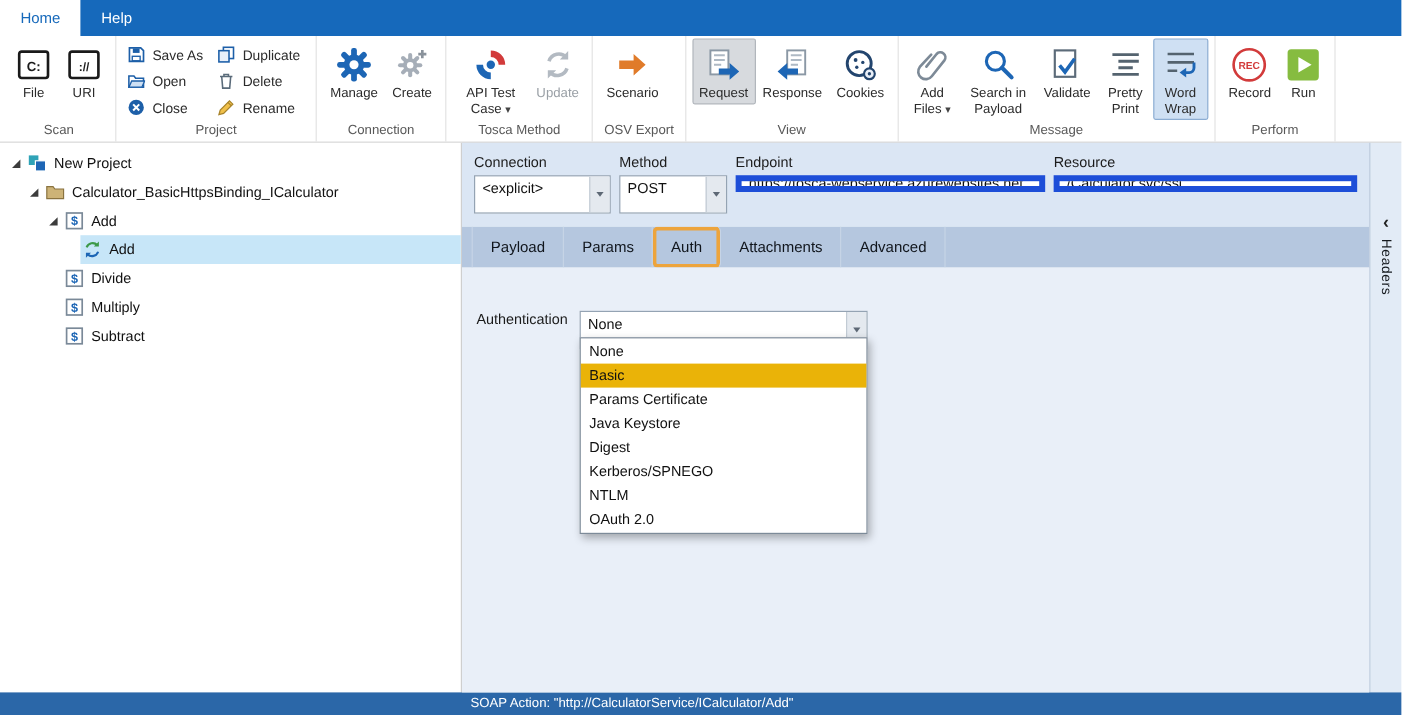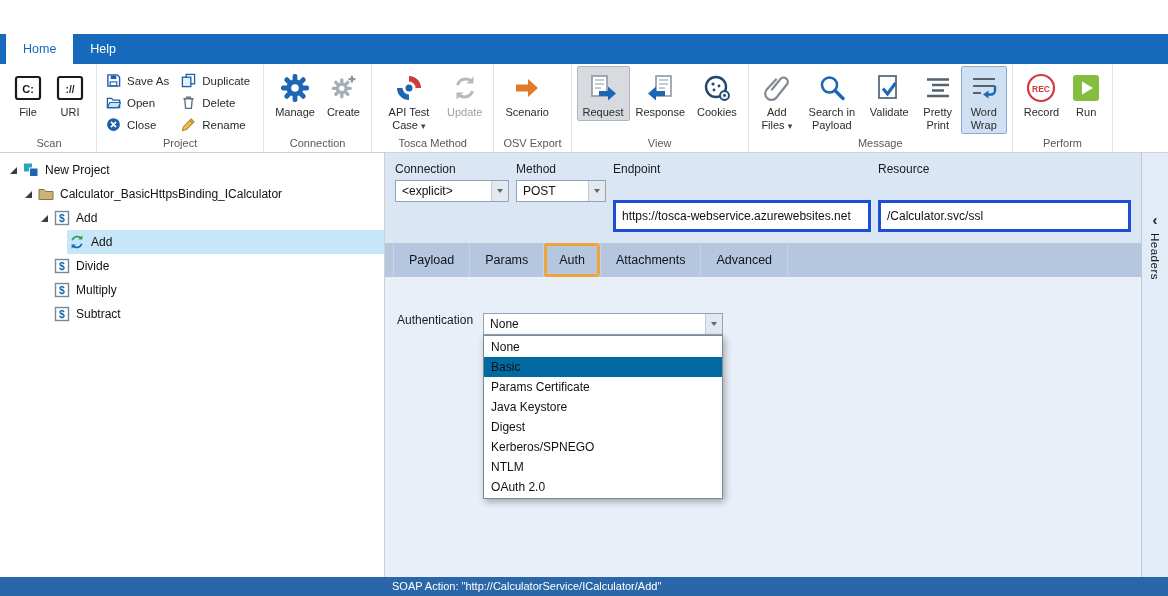--- a/index.html
+++ b/index.html
@@ -1,21 +1,21 @@
 <!DOCTYPE html>
 <html><head>
 <meta charset="utf-8">
 <style>
   * { box-sizing: border-box; margin: 0; padding: 0; cursor: default; }
   html,body { width:1168px; height:596px; overflow:hidden; }
   body { font-family:"Liberation Sans","DejaVu Sans",sans-serif; background:#fff; color:#222; }
   .app { width:1168px; height:596px; display:flex; flex-direction:column; }
 
   
-  .titlebar { height:30px; background:#1669bb; display:flex; align-items:stretch; padding-left:6px; flex:0 0 auto;margin-top:34px; }
+  .titlebar { height:30px; background:#1669bb; display:flex; align-items:stretch; flex:0 0 auto; }
   .menu-tab { line-height:30px; padding:0 17px; font-size:12.5px; color:#fff; }
   .menu-tab.active { background:#fff; color:#1669bb; }
 
   
   .ribbon { height:89px; background:#fff; border-bottom:1px solid #d2d2d2; display:flex; align-items:stretch; padding:0 2px; flex:0 0 auto; }
   .rgroup { display:flex; flex-direction:column; border-right:1px solid #e3e3e3; padding:2px 5px 0; }
   .rgroup-content { display:flex; align-items:flex-start; flex:1; }
   .rgroup-label { text-align:center; font-size:11px; color:#585858; padding:1px 4px 3px; white-space:nowrap; }
   .rbtn { display:flex; flex-direction:column; align-items:center; padding:4px 5px 1px; min-width:42px; font-size:11px; color:#2b2b2b; text-align:center; line-height:1.2; border:1px solid transparent; border-radius:2px; }
   .rbtn .bicon { height:33px; display:flex; align-items:center; justify-content:center; margin-bottom:2px; }
@@ -40,38 +40,38 @@
   .rowfill { display:flex; align-items:center; flex:1; height:100%; }
   .trow.selected .rowfill { background:#c7e6f8; }
   .d0 { padding-left:6px; } .d1 { padding-left:21px; } .d2 { padding-left:37px; } .d3 { padding-left:52px; }
 
   
   .right-panel { flex:1; display:flex; flex-direction:column; min-width:0; }
   .req-form { background:#dbe6f4; padding:9px 10px 11px; display:flex; gap:7px; flex:0 0 auto; }
   .ffield { display:flex; flex-direction:column; }
   .ffield > label { font-size:12px; color:#1b1b1b; margin-bottom:4px; }
   .f-conn { width:114px; } .f-method { width:90px; } .f-endpoint { flex:1.02; } .f-resource { flex:1; }
-  .combo { position:relative; height:22px; background:#fff; border:1px solid #94a3b3; font-size:12px; line-height:20px; padding:0 20px 0 6px; color:#111; white-space:nowrap; overflow:hidden; }
+  .combo { position:relative; height:32px; background:#fff; border:1px solid #94a3b3; font-size:12px; line-height:20px; padding:0 20px 0 6px; color:#111; white-space:nowrap; overflow:hidden; }
   .combo-arrow { position:absolute; right:0; top:0; width:17px; height:100%; background:#e4e9ef; border-left:1px solid #c2cbd4; display:flex; align-items:center; justify-content:center; }
   .combo-arrow::after { content:""; border-left:3.5px solid transparent; border-right:3.5px solid transparent; border-top:4.5px solid #5d6875; }
-  .tinput { height:32px; width:100%; background:#fff; border:3px solid #1d4ed8; font-size:12px; padding:0 6px; color:#111; font-family:inherit;margin-top:20px; }
+  .tinput { height:14px; width:100%; background:#fff; border:5px solid #1d4ed8; font-size:12px; padding:0 6px; color:#111; font-family:inherit; }
 
   .tabstrip { background:#b5c7df; height:34px; display:flex; align-items:stretch; padding-left:8px; flex:0 0 auto; }
   .tab { line-height:34px; padding:0 15px; font-size:12.5px; color:#10151c; border-right:1px solid #c6d4e6; }
   .tab:first-child { border-left:1px solid #c6d4e6; }
   .tab.hl { box-shadow:inset 0 0 0 3px #eda43c; border-radius:4px; }
 
   .tab-content { flex:1; background:#e9eff8; position:relative; min-height:0; }
   .auth-row { display:flex; margin:36px 0 0 12px; }
   .auth-row > label { font-size:12px; color:#1b1b1b; margin-right:10px; min-width:76px; }
   .combo-wrap { position:relative; width:240px; }
   .combo-wrap .combo { width:100%; }
   .droplist { position:absolute; top:22px; left:0; width:240px; background:#fff; border:1px solid #7d8b99; box-shadow:2px 3px 7px rgba(0,0,0,.3); z-index:5; padding:1px 0; }
   .opt { height:20px; line-height:20px; font-size:12px; padding-left:7px; color:#111; white-space:nowrap; }
-  .opt.sel { background:#0369a1; }
+  .opt.sel { background:#eab308; }
 
   
   .headers-strip { width:27px; background:#e2ebf6; border-left:1px solid #bccadd; display:flex; flex-direction:column; align-items:center; flex:0 0 auto; }
   .collapse-chevron { margin-top:60px; font-size:15px; font-weight:bold; color:#222; line-height:14px; }
   .collapse-chevron::after { content:"‹"; }
   .headers-label { writing-mode:vertical-rl; font-size:11.5px; color:#14181d; margin-top:6px; letter-spacing:.5px; }
 
   
   .statusbar { height:19px; background:#2b67a8; color:#fff; font-size:11px; line-height:19px; padding-left:392px; white-space:nowrap; flex:0 0 auto; }
 </style>

